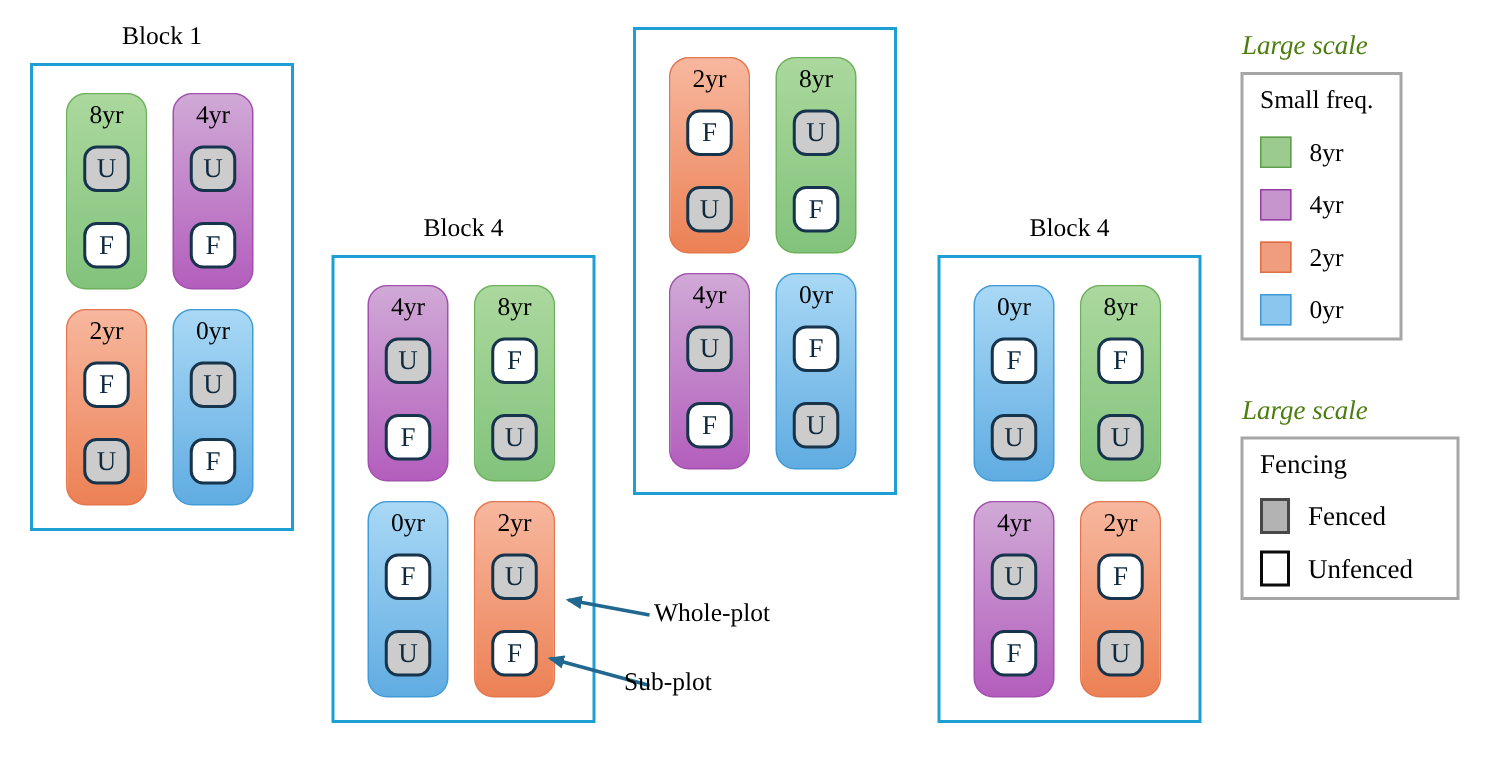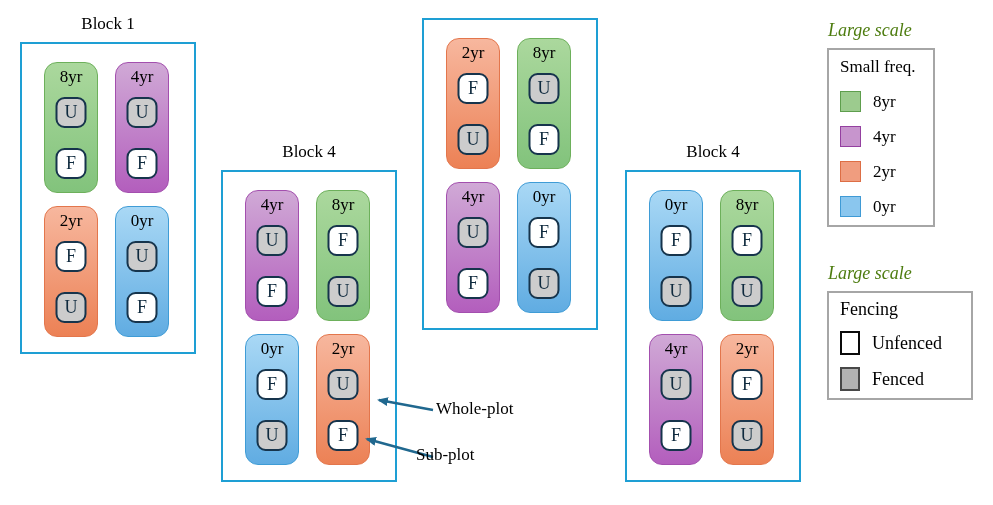--- a/index.html
+++ b/index.html
@@ -243,27 +243,27 @@
         <span class="swatch sw-0yr"></span>
         <span class="legend-label">0yr</span>
       </div>
     </div>
   </div>
 
   <div class="legend" style="left:827px;top:263px">
     <div class="legend-heading">Large scale</div>
     <div class="legend-box" style="width:146px;height:109px">
       <div class="legend-title" style="font-size:18px">Fencing</div>
+      <div class="fence-row" style="margin-top:12px">
+        <span class="fsq sq-gray"></span>
+        <span class="fence-label">Fenced</span>
+      </div>
       <div class="fence-row">
         <span class="fsq sq-white"></span>
         <span class="fence-label">Unfenced</span>
-      </div>
-      <div class="fence-row" style="margin-top:12px">
-        <span class="fsq sq-gray"></span>
-        <span class="fence-label">Fenced</span>
       </div>
     </div>
   </div>
 
   <svg class="arrows" width="993" height="505" viewBox="0 0 993 505">
     <defs>
       <marker id="ah" markerWidth="11" markerHeight="9" refX="9" refY="4.5" orient="auto" markerUnits="userSpaceOnUse">
         <polygon points="0,0 11,4.5 0,9" fill="#20688f"></polygon>
       </marker>
     </defs>

